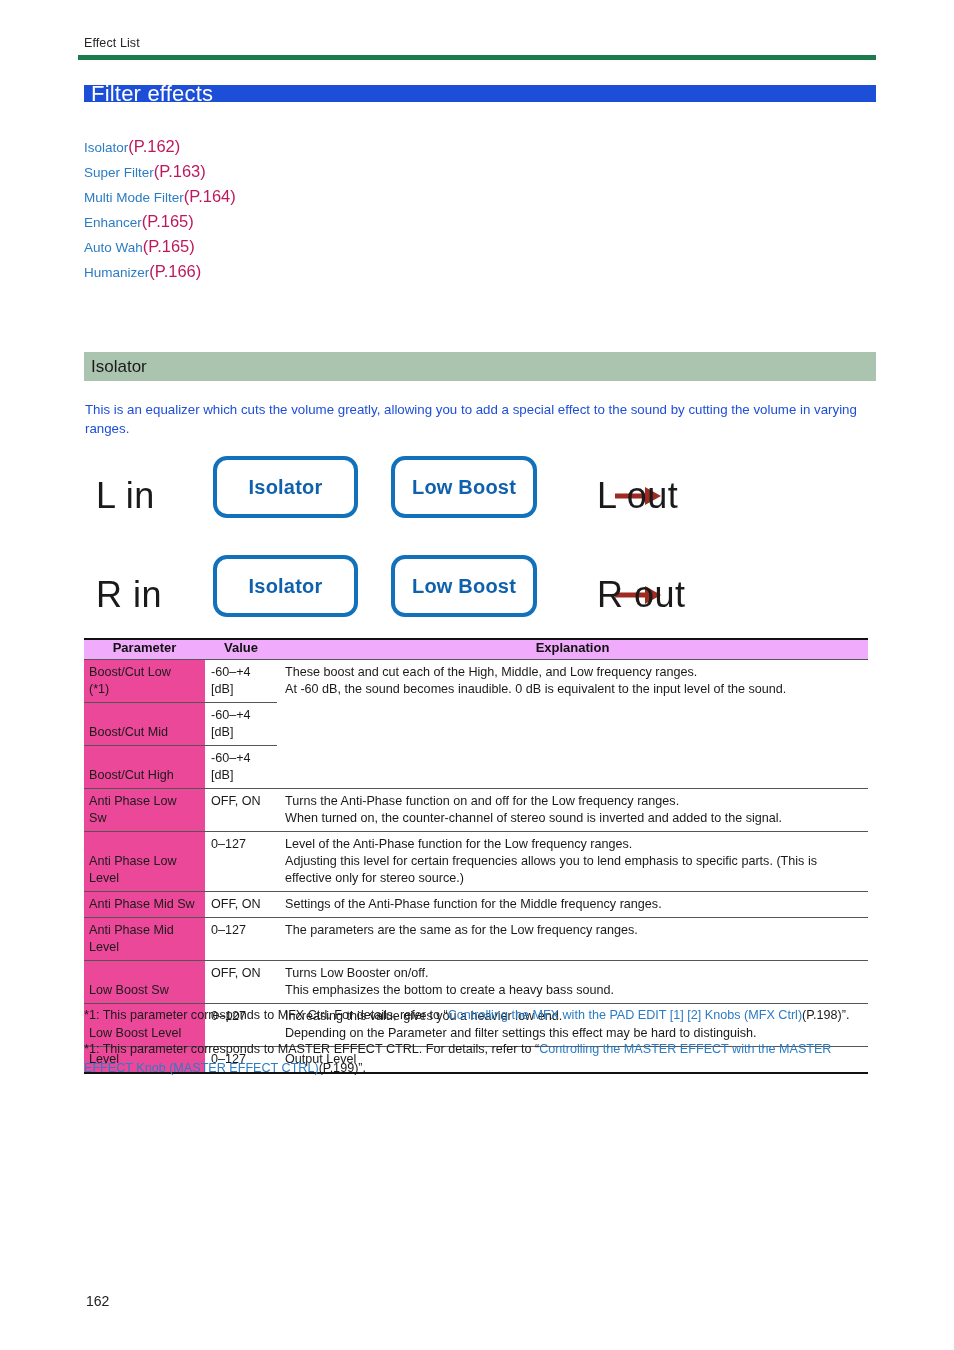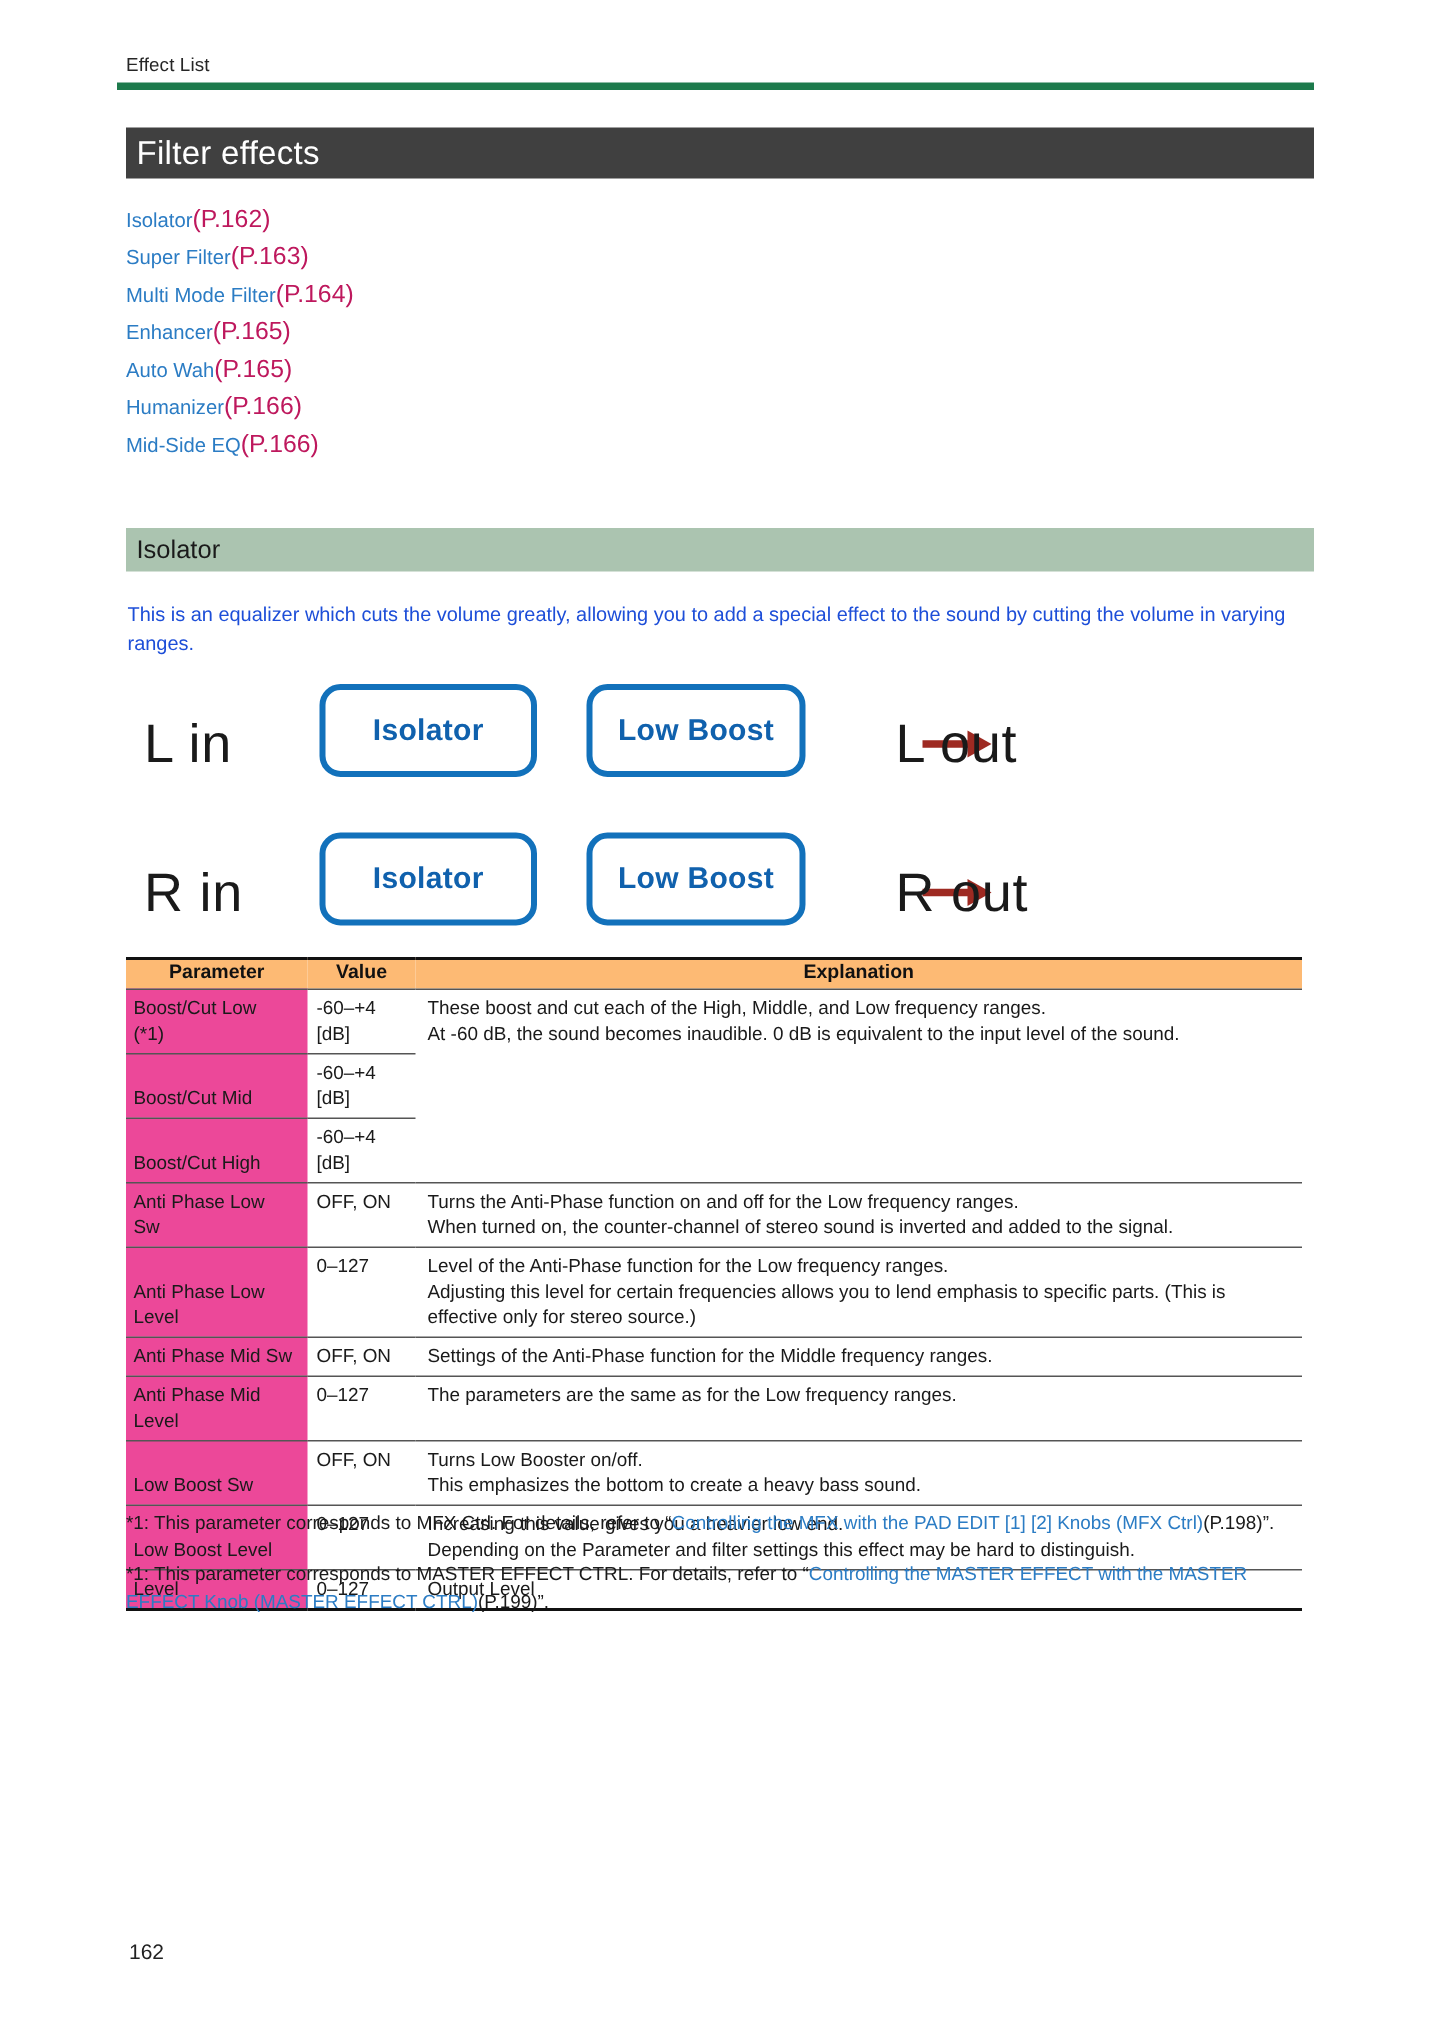--- a/index.html
+++ b/index.html
@@ -28,22 +28,22 @@
     position: absolute;
     left: 78px; top: 55px;
     width: 798px; height: 5px;
     background: #1d7a4c;
   }
 
   
   .title-bar {
     position: absolute;
     left: 84px; top: 85px;
-    width: 792px; height: 34px;
-    background: #404040;
+    width: 792px; height: 17px;
+    background: #1d4ed8;
     display: flex;
     align-items: center;
   }
   .title-bar .title-text {
     color: #ffffff;
     font-size: 22px;
     font-weight: 400;
     padding-left: 7px;
     letter-spacing: 0.2px;
   }
@@ -166,21 +166,21 @@
     left: 84px; top: 638px;
     width: 784px;
     border-collapse: collapse;
     font-size: 12.6px;
   }
   .ptable th, .ptable td {
     padding: 0;
     vertical-align: top;
   }
   .ptable thead th {
-    background: #fdba74;
+    background: #f0abfc;
     border-top: 2.5px solid #111111;
     border-bottom: 1px solid #555555;
     font-weight: bold;
     font-size: 13px;
     height: 20px;
     text-align: center;
     color: #111111;
   }
   .col-param { width: 121px; }
   .col-value { width: 72px; }
@@ -249,23 +249,20 @@
       <a class="link-name" href="#">Multi Mode Filter</a><a class="link-page" href="#">(P.164)</a>
     </div>
     <div class="link-row">
       <a class="link-name" href="#">Enhancer</a><a class="link-page" href="#">(P.165)</a>
     </div>
     <div class="link-row">
       <a class="link-name" href="#">Auto Wah</a><a class="link-page" href="#">(P.165)</a>
     </div>
     <div class="link-row">
       <a class="link-name" href="#">Humanizer</a><a class="link-page" href="#">(P.166)</a>
-    </div>
-    <div class="link-row">
-      <a class="link-name" href="#">Mid-Side EQ</a><a class="link-page" href="#">(P.166)</a>
     </div>
   </div>
 
   <div class="subsection-bar">
     <span class="sub-text">Isolator</span>
   </div>
 
   <div class="intro">This is an equalizer which cuts the volume greatly, allowing you to add a special effect to the sound by cutting the volume in varying ranges.</div>
 
   <div class="diagram">

